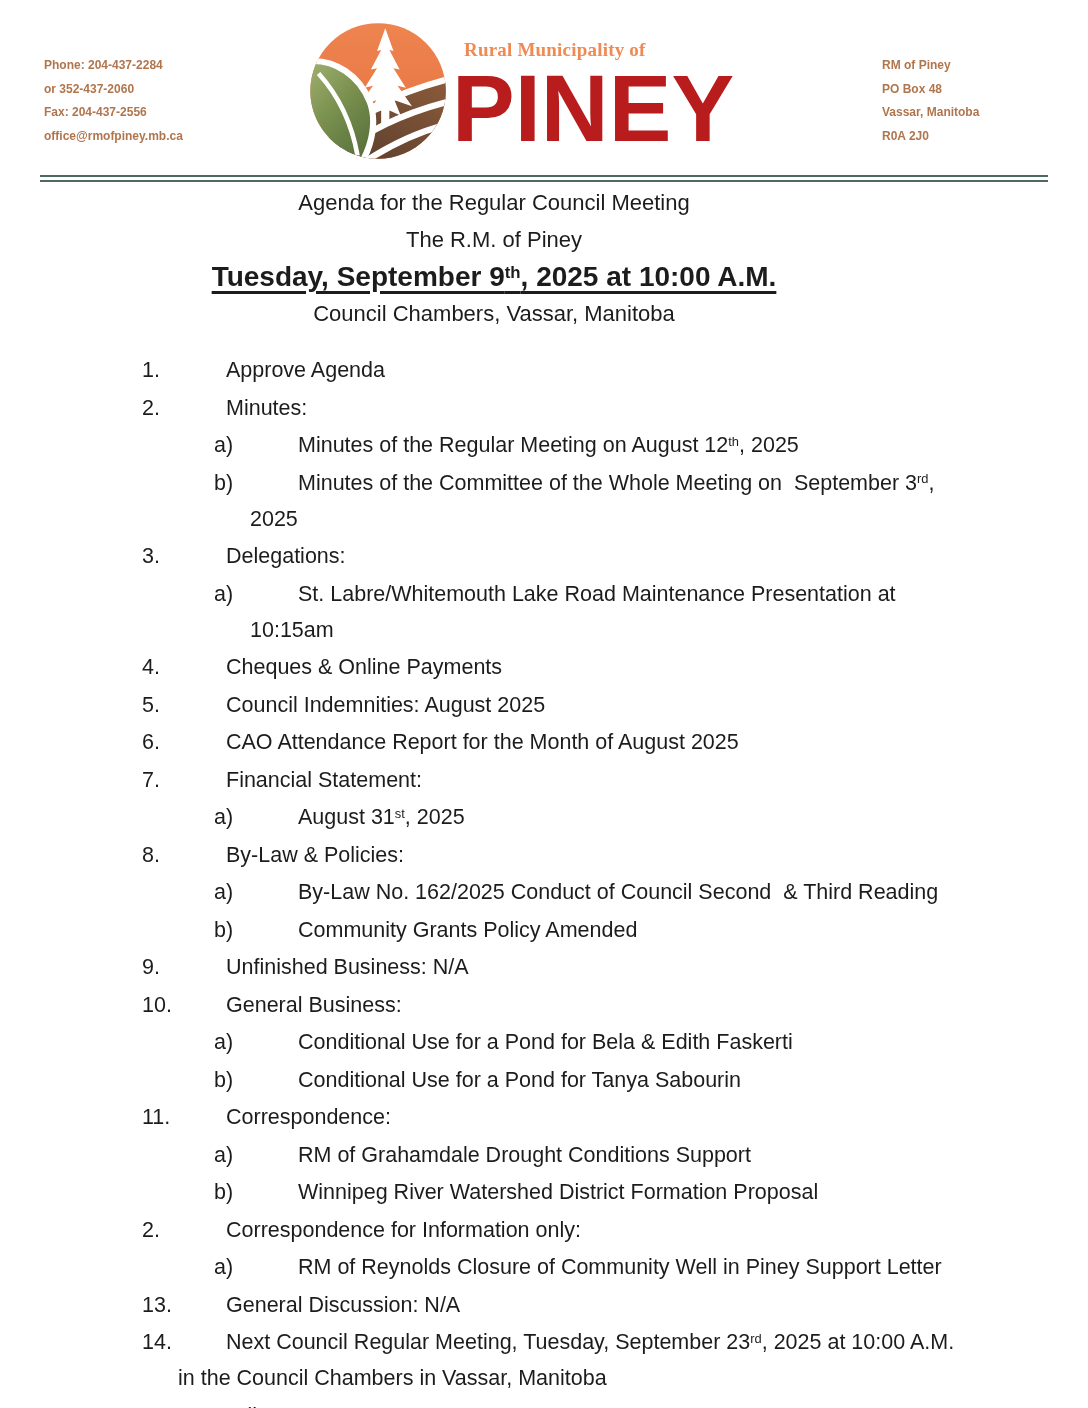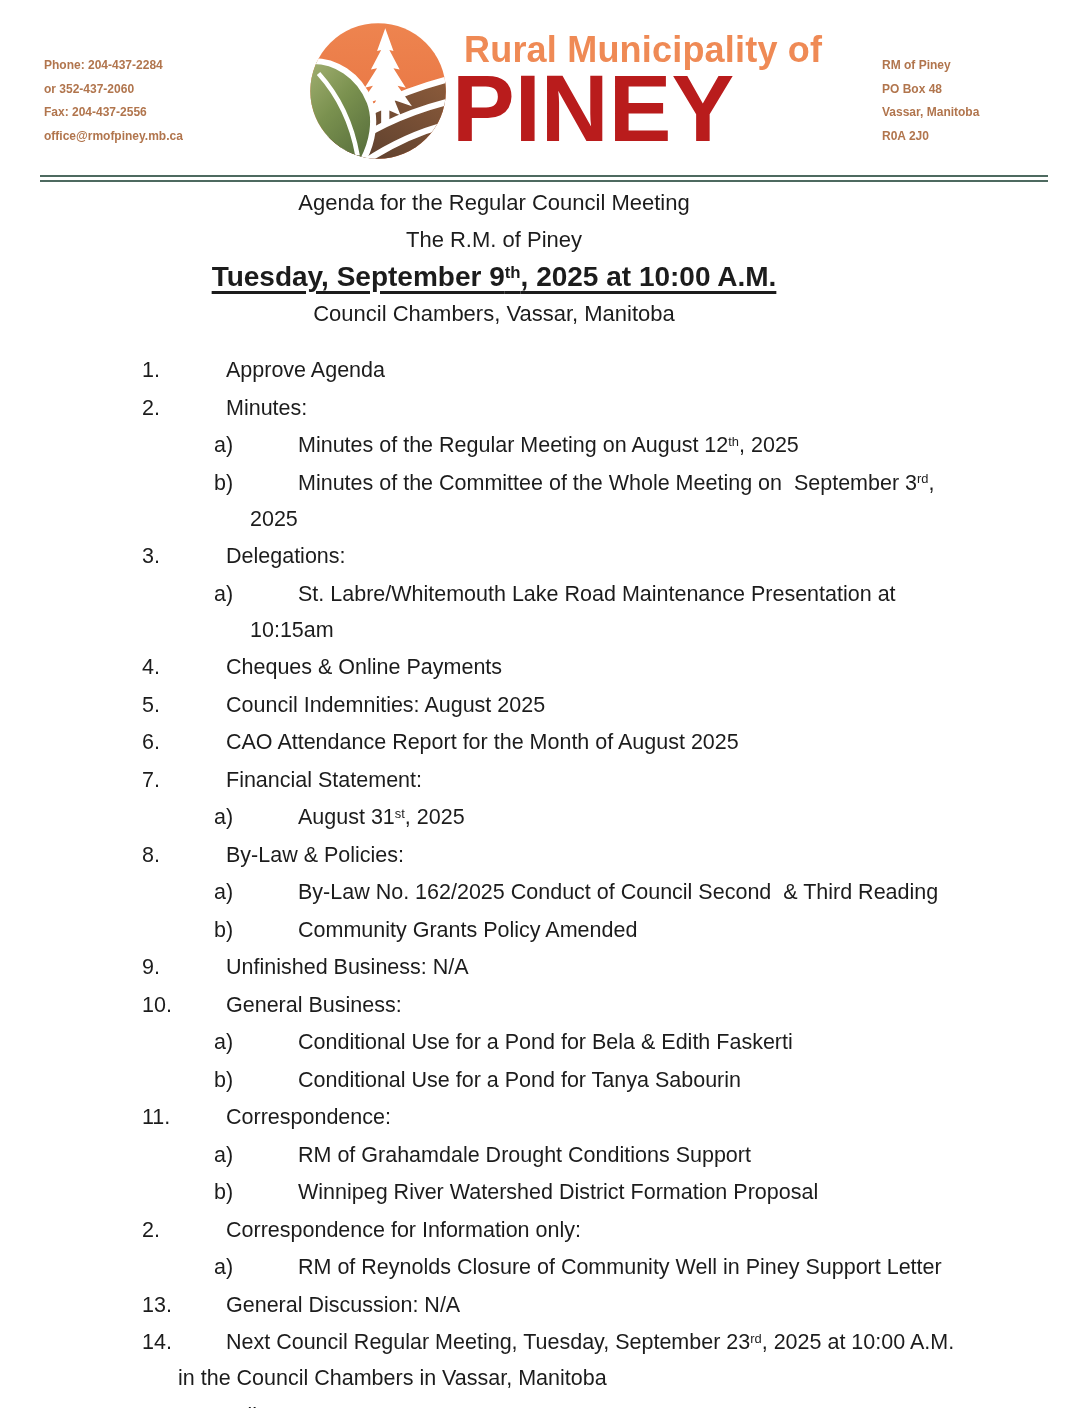--- a/index.html
+++ b/index.html
@@ -12,22 +12,22 @@
   
   .contact{position:absolute;top:54px;font-weight:700;font-size:12px;line-height:23.5px;color:#b1754d;}
   .contact-left{left:44px;}
   .contact-right{left:882px;}
 
   .logo{position:absolute;left:298px;top:16px;width:154px;height:154px;}
   .logo svg{width:100%;height:100%;display:block;}
 
   .logo-text{position:absolute;left:452px;top:34px;}
   .logo-line1{
-    margin-left:12px;font-family:Liberation Sans, sans-serif;font-weight:700;
-    font-size:36px;line-height:32px;color:#ef8a55;letter-spacing:0.2px;
+    margin-left:12px;font-family:Liberation Serif, serif;font-weight:700;
+    font-size:19px;line-height:32px;color:#ef8a55;letter-spacing:0.2px;
   }
   .logo-line2{
     font-family:"Liberation Sans",sans-serif;font-weight:700;
     font-size:94px;line-height:74px;margin-top:6px;color:#b91c1c;letter-spacing:0px;
   }
 
   .rule{
     position:absolute;left:40px;top:175px;width:1008px;height:3px;
     border-top:2px solid #4e6a60;border-bottom:2px solid #4e6a60;
   }

